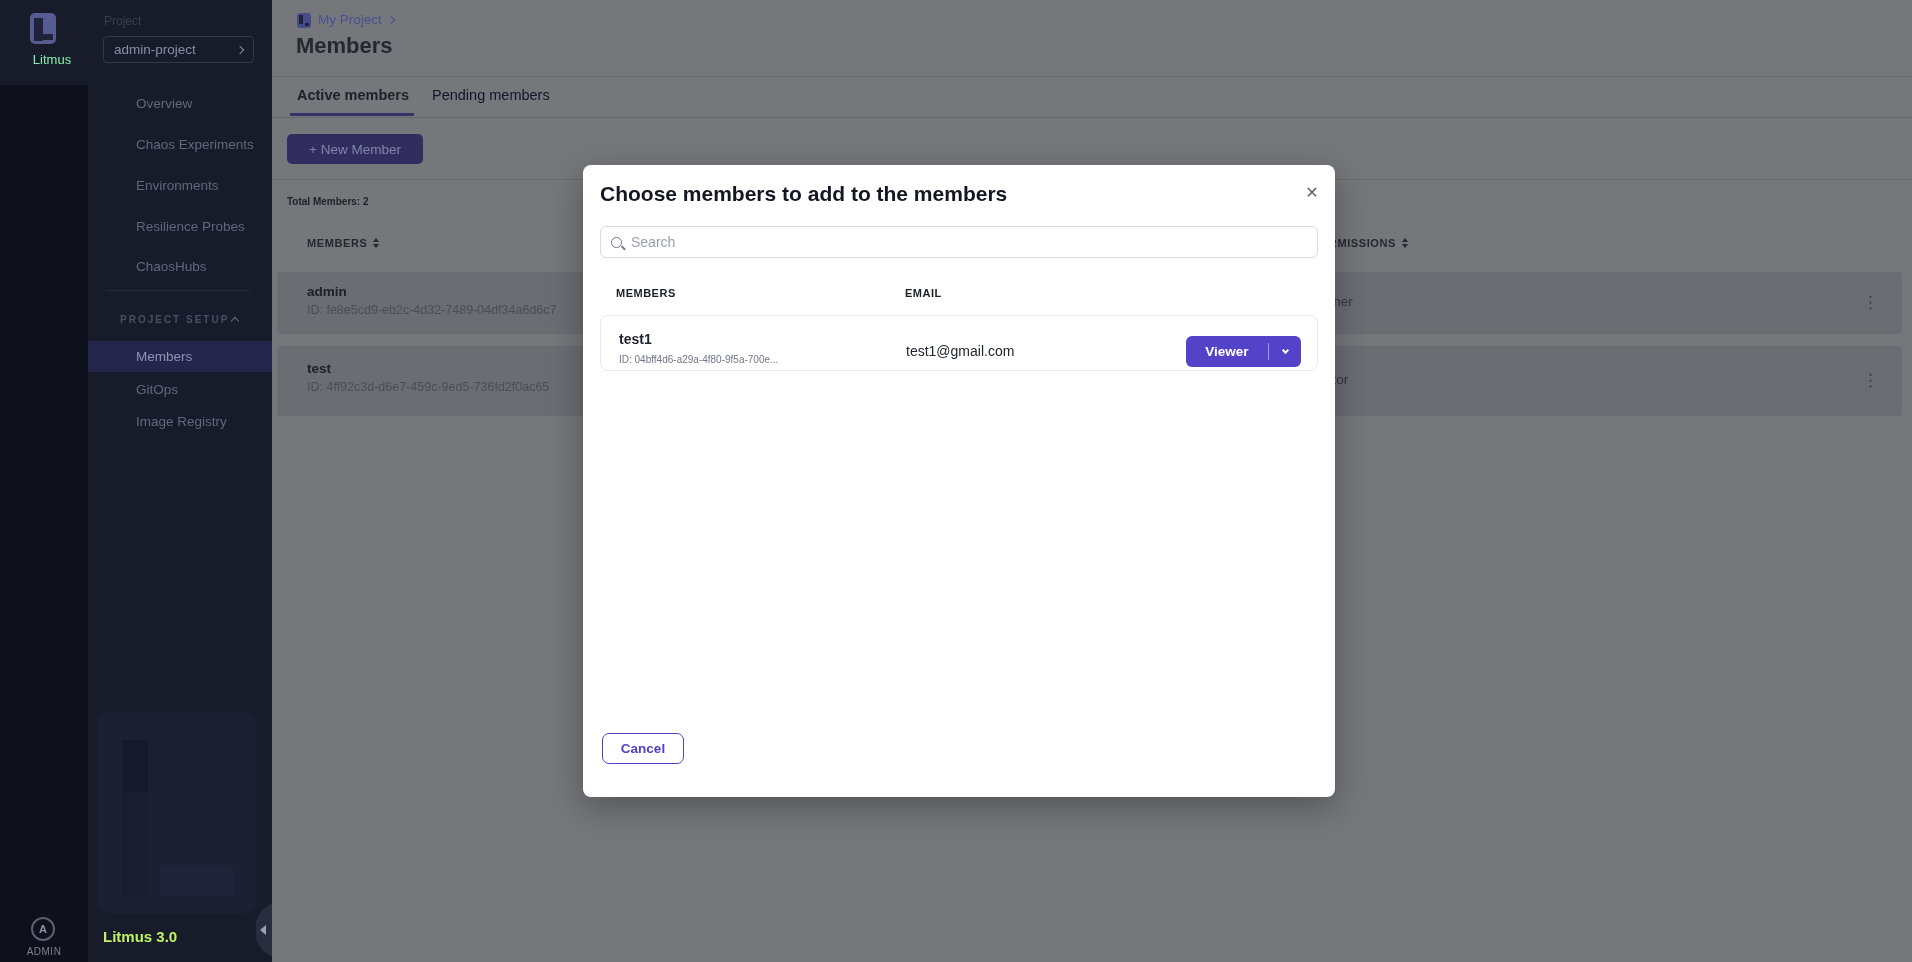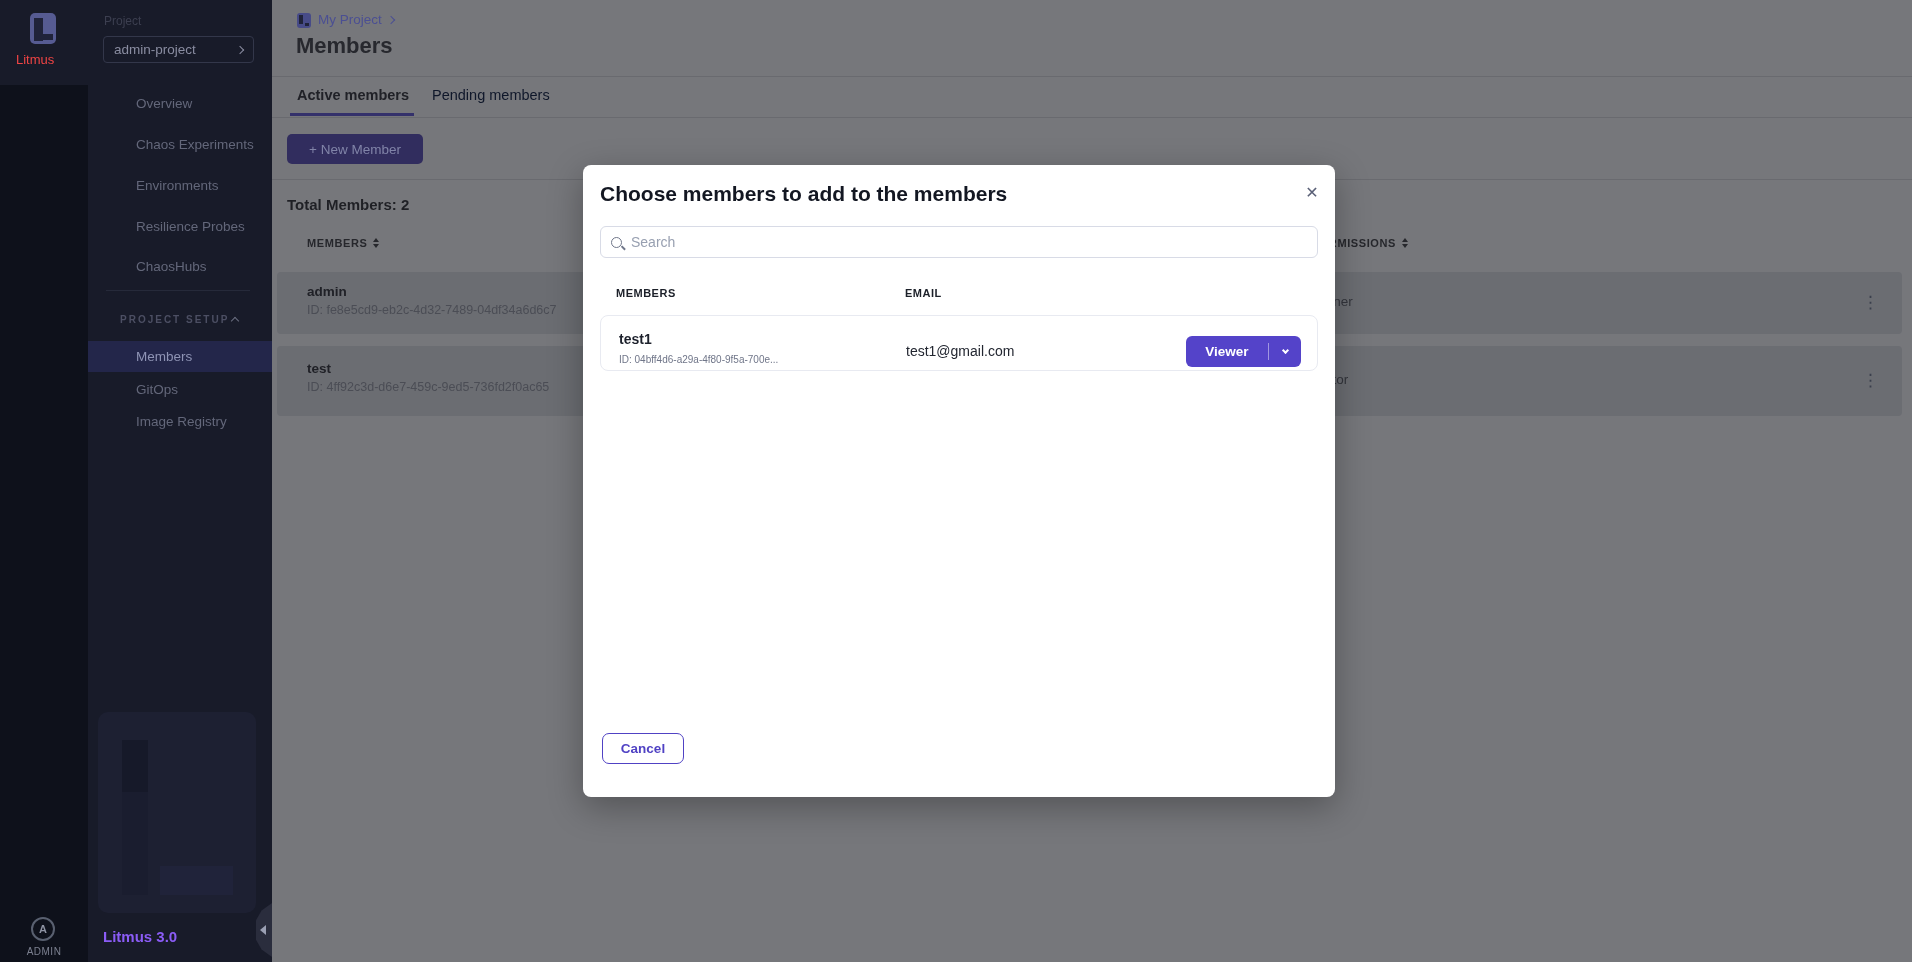--- a/index.html
+++ b/index.html
@@ -5,21 +5,21 @@
   * { margin:0; padding:0; box-sizing:border-box; }
   html,body { width:1912px; height:962px; background:#76777b; font-family:"Liberation Sans", sans-serif; }
   #app { position:relative; width:1912px; height:962px; overflow:hidden; background:#76777b; }
 
   
   .rail { position:absolute; left:0; top:0; width:88px; height:962px; background:#0e111b; z-index:2; }
   .rail-tile { position:absolute; left:0; top:0; width:88px; height:85px; background:#181b29; }
   .logo-mark { position:absolute; left:30px; top:13px; width:26px; height:31px; background:#565b92; border-radius:5px; }
   .logo-mark .bar { position:absolute; left:4px; top:5px; width:9px; height:23px; background:#20233a; }
   .logo-mark .dot { position:absolute; right:3px; bottom:4px; width:10px; height:6px; background:#20233a; }
-  .logo-label { position:absolute; left:16px; top:52px; width:88px; text-align:left; font-size:13px; color:#ef4444; }
+  .logo-label { position:absolute; left:8px; top:52px; width:88px; text-align:center; font-size:13px; color:#86efac; }
   .avatar { position:absolute; left:31px; top:917px; width:24px; height:24px; border:2px solid #596070; border-radius:50%;
             color:#8d92a2; font-size:11px; font-weight:bold; display:flex; align-items:center; justify-content:center; }
   .avatar-label { position:absolute; left:0; top:946px; width:88px; text-align:center; font-size:10px; color:#7c8090; letter-spacing:.5px; }
 
   
   .sidebar { position:absolute; left:88px; top:0; width:184px; height:962px; background:#181b29; z-index:2; }
   .proj-label { position:absolute; left:16px; top:14px; font-size:12px; color:#3c3f50; }
   .proj-select { position:absolute; left:15px; top:36px; width:151px; height:27px; border:1px solid #33374a; border-radius:4px;
                  display:flex; align-items:center; justify-content:space-between; padding:0 10px; cursor:pointer; }
   .proj-select .val { font-size:13.5px; color:#8a8da1; }
@@ -30,42 +30,42 @@
   .nav-item { position:absolute; left:0; width:184px; height:31px; line-height:31px; padding-left:48px;
               font-size:13.5px; color:#63677a; cursor:pointer; }
   .nav-item.active { background:#23264a; color:#8e93b4; }
   .side-divider { position:absolute; left:18px; top:290px; width:144px; height:1px; background:#262a3a; }
   .section-label { position:absolute; left:32px; top:314px; font-size:10px; letter-spacing:2px; color:#4c4f63; font-weight:bold; }
   .section-chev { position:absolute; left:144px; top:318px; }
   .watermark { position:absolute; left:10px; top:712px; width:158px; height:201px; background:#1d2032; border-radius:10px; }
   .watermark .wbar1 { position:absolute; left:24px; top:28px; width:26px; height:52px; background:#161929; }
   .watermark .wbar2 { position:absolute; left:24px; top:80px; width:26px; height:103px; background:#1a1d2f; }
   .watermark .wdash { position:absolute; left:62px; top:154px; width:73px; height:29px; background:#20233a; }
-  .version { position:absolute; left:15px; top:928px; font-size:15px; font-weight:bold; color:#8b5cf6; }
+  .version { position:absolute; left:15px; top:928px; font-size:15px; font-weight:bold; color:#bef264; }
   .collapse-tab { position:absolute; left:168px; top:903px; width:16px; height:54px; background:#2a2d3d;
                   clip-path:polygon(100% 0, 100% 100%, 35% 86%, 0 68%, 0 32%, 35% 14%);
                   display:flex; align-items:center; justify-content:center; cursor:pointer; }
   .collapse-tab .tri { width:0; height:0; border-top:5px solid transparent; border-bottom:5px solid transparent;
                        border-right:6px solid #9ba0b4; margin-right:2px; }
 
   
   .main { position:absolute; left:272px; top:0; width:1640px; height:962px; }
   .crumb-icon { position:absolute; left:25px; top:13px; width:14px; height:15px; background:#474b88; border-radius:3px; }
   .crumb-icon .bar { position:absolute; left:2px; top:2px; width:4px; height:9px; background:#20233a; }
   .crumb-icon .dot { position:absolute; right:2px; bottom:2px; width:4px; height:3px; background:#20233a; }
   .crumb-link { position:absolute; left:46px; top:12px; font-size:13.5px; color:#4b4f93; cursor:pointer; }
   .crumb-chev { position:absolute; left:116px; top:17px; width:6px; height:6px; border-right:1.5px solid #4b4f93; border-bottom:1.5px solid #4b4f93; transform:rotate(-45deg); }
   .page-title { position:absolute; left:24px; top:33px; font-size:22px; font-weight:bold; color:#27282e; }
   .hairline { position:absolute; left:0; width:1640px; height:1px; background:#696a6f; }
   .tab { position:absolute; top:87px; font-size:14.5px; color:#0f172a; cursor:pointer; }
   .tab.active { font-weight:bold; color:#202127; }
   .tab-underline { position:absolute; left:18px; top:113px; width:124px; height:3px; background:#34316b; }
   .btn-new { position:absolute; left:15px; top:134px; width:136px; height:30px; background:#312d5e; border:none; border-radius:5px;
              color:#8184a8; font-size:13.5px; font-family:inherit; cursor:pointer; }
-  .total { position:absolute; left:15px; top:196px; font-size:15px; font-weight:bold; color:#1f2025; }
+  .total { position:absolute; left:15px; top:196px; font-size:10px; font-weight:bold; color:#1f2025; }
   .col-hdr { position:absolute; top:237px; font-size:11px; font-weight:bold; letter-spacing:.6px; color:#26272c; display:flex; align-items:center; gap:6px; }
   .sort { display:inline-flex; flex-direction:column; gap:2px; cursor:pointer; }
   .sort .t-up { width:0; height:0; border-left:3.5px solid transparent; border-right:3.5px solid transparent; border-bottom:4.5px solid #26272c; }
   .sort .t-dn { width:0; height:0; border-left:3.5px solid transparent; border-right:3.5px solid transparent; border-top:4.5px solid #26272c; }
   .row-card { position:absolute; left:5px; width:1625px; background:#6b6d72; border-radius:4px; }
   .row-name { position:absolute; left:30px; font-size:13.5px; font-weight:bold; color:#202127; }
   .row-id { position:absolute; left:30px; font-size:12.5px; color:#4b4d55; }
   .row-perm { position:absolute; left:1036px; font-size:13.5px; color:#33353c; }
   .kebab { position:absolute; left:1585px; font-size:17px; color:#3a3f4c; line-height:1; cursor:pointer; letter-spacing:0; }
 

